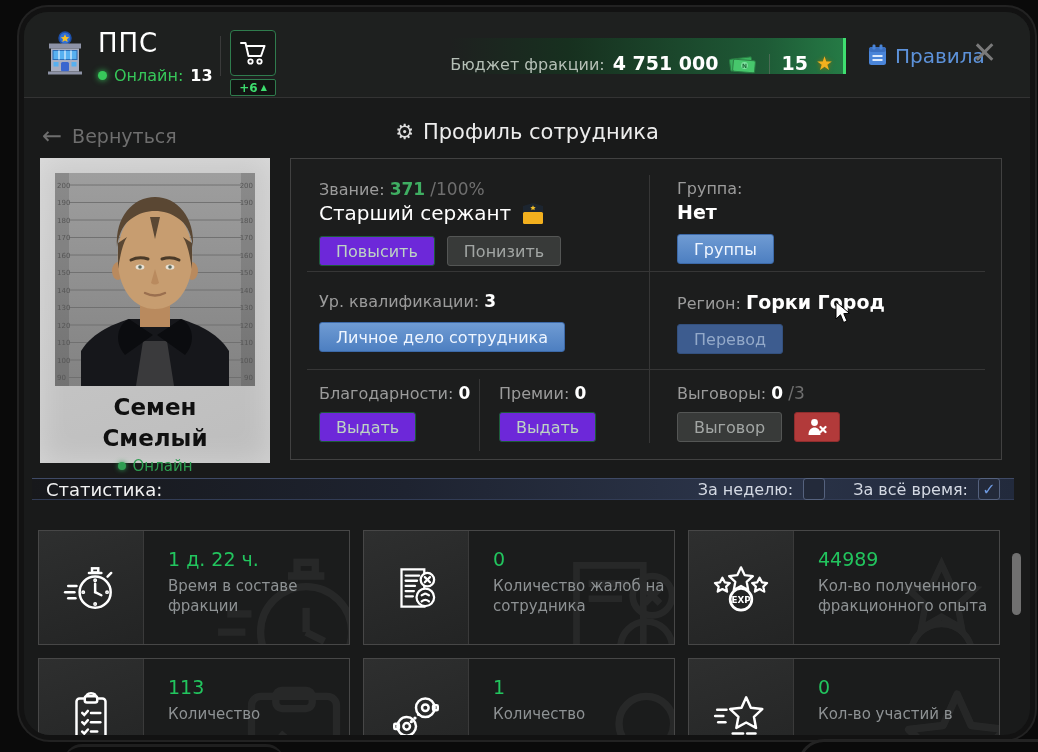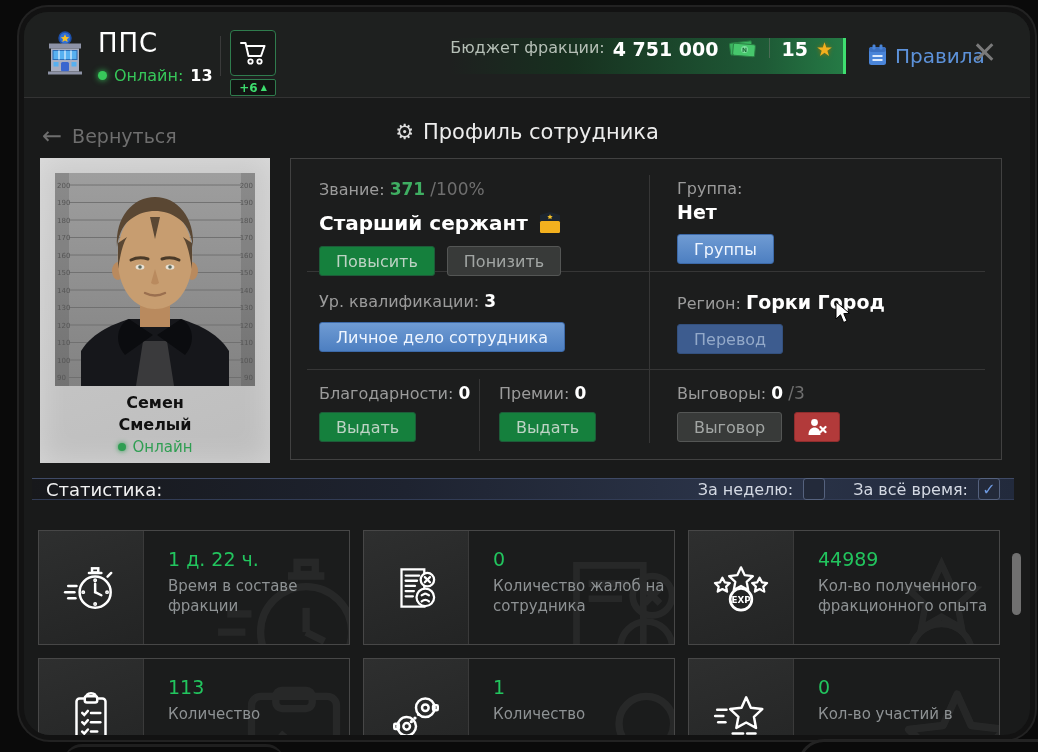--- a/index.html
+++ b/index.html
@@ -25,21 +25,21 @@
   .dot { width:9px; height:9px; border-radius:50%; background:#37c85a; box-shadow:0 0 6px #37c85a; }
   .online-label { color:#37c85a; }
   .online-count { color:#fff; font-weight:bold; }
   .hdr-div { position:absolute; left:196px; top:24px; width:1px; height:40px; background:#3a3a3a; }
   .cart-btn { position:absolute; left:206px; top:18px; width:46px; height:46px; background:#171918;
               border:1px solid #2f7c4d; border-radius:4px; display:flex; align-items:center; justify-content:center; cursor:pointer; }
   .cart-badge { position:absolute; left:206px; top:67px; width:46px; height:17px; background:#121413;
                 border:1px solid #2f7c4d; border-radius:2px; display:flex; align-items:center; justify-content:center;
                 gap:3px; color:#3ddc6e; font-size:12px; font-weight:bold; }
   .cart-badge .arr { font-size:8px; }
-  .budget { position:absolute; left:426px; top:26px; width:396px; height:36px; display:flex; align-items:flex-start;
+  .budget { position:absolute; left:426px; top:26px; width:396px; height:36px; display:flex; align-items:flex-end;
             justify-content:flex-end; gap:8px; padding-right:10px;
             background:linear-gradient(90deg, rgba(23,28,24,0) 0%, #17301f 30%, #1e5a36 80%, #257a45 100%);
             border-right:3px solid #3fe070; }
   .budget-label { color:#b5bfb6; font-size:16px; }
   .budget-value { color:#fff; font-size:19px; font-weight:bold; }
   .budget-sep { width:1px; height:20px; background:#4b6b55; margin:0 4px; }
   .points-value { color:#fff; font-size:19px; font-weight:bold; }
   .star-glyph { color:#f2b01e; font-size:19px; text-shadow:0 0 4px #a06e00; }
   .rules { position:absolute; left:844px; top:32px; display:flex; gap:8px; cursor:pointer; }
   .rules span { color:#5d92da; font-size:20px; }
@@ -53,42 +53,42 @@
   .page-title { position:absolute; left:0; top:108px; width:100%; display:flex; justify-content:center;
                 align-items:center; gap:9px; pointer-events:none; }
   .page-title .gear { color:#dedede; font-size:21px; }
   .page-title .txt { color:#ededed; font-size:21px; }
 
   
   .photo-card { position:absolute; left:16px; top:146px; width:230px; height:305px;
                 background:linear-gradient(160deg,#cdcdcd,#bdbdbd); padding-top:15px;
                 box-shadow:inset 0 0 30px rgba(255,255,255,.35); }
   .mugshot { display:block; margin:0 auto; }
-  .pname { text-align:center; color:#101010; font-weight:bold; font-size:16px; line-height:1.35; margin-top:6px; }
+  .pname { text-align:center; color:#101010; font-weight:bold; font-size:23px; line-height:1.35; margin-top:6px; }
   .ponline { display:flex; align-items:center; justify-content:center; gap:7px; margin-top:3px; }
   .ponline .pd { width:8px; height:8px; border-radius:50%; background:#2f9e52; box-shadow:0 0 5px #2f9e52; }
   .ponline span { color:#2f9e52; font-size:15px; }
 
   
   .panel { position:absolute; left:266px; top:146px; width:712px; height:302px;
            background:#1c1d1d; border:1px solid #414141; }
   .vdiv-main { position:absolute; left:358px; top:16px; bottom:16px; width:1px; background:#363636; }
   .hdiv1 { position:absolute; left:16px; right:16px; top:112px; height:1px; background:#363636; }
   .hdiv2 { position:absolute; left:16px; right:16px; top:210px; height:1px; background:#363636; }
   .vdiv-r3 { position:absolute; left:188px; top:220px; height:72px; width:1px; background:#363636; }
   .cell { position:absolute; }
   .lab { color:#9b9b9b; font-size:16px; }
   .val-green { color:#3fae62; font-weight:bold; font-size:17px; }
   .val-dim { color:#6f6f6f; font-size:17px; }
   .val-white { color:#fff; font-weight:bold; font-size:17px; }
-  .big-white { color:#fff; font-weight:bold; font-size:20px; display:flex; align-items:flex-start; gap:9px; margin-top:12px; }
+  .big-white { color:#fff; font-weight:normal; font-size:20px; display:flex; align-items:center; gap:9px; margin-top:2px; }
   .btn-row { display:flex; gap:12px; margin-top:11px; }
   .btn { height:30px; padding:0 16px; font-size:16px; border-radius:3px; display:inline-flex;
          align-items:center; justify-content:center; cursor:pointer; font-family:inherit; }
-  .btn-green { background:#15803d; border:1px solid #1d5c39; color:#bdd3c4;text-align:right; }
+  .btn-green { background:#6d28d9; border:1px solid #1d5c39; color:#bdd3c4;text-align:right; }
   .btn-dark  { background:#383a39; border:1px solid #545655; color:#a2a6a4; }
   .btn-blue  { background:linear-gradient(180deg,#6f9bd3,#4d7fc1); border:1px solid #3c69a8; color:#eef5ff; }
   .btn-mblue { background:#3d5c8f; border:1px solid #33507e; color:#93a9c9; }
   .btn-red   { background:#b23a3a; border:1px solid #8f2d2d; width:46px; padding:0; }
   .cursor-arrow { position:absolute; left:544px; top:142px; }
 
   
   .stats-bar { position:absolute; left:8px; top:466px; width:982px; height:22px;
                display:flex; align-items:center;
                background:linear-gradient(90deg,#17181b 0%,#1e2330 38%,#2b3449 72%,#222a3c 100%);

